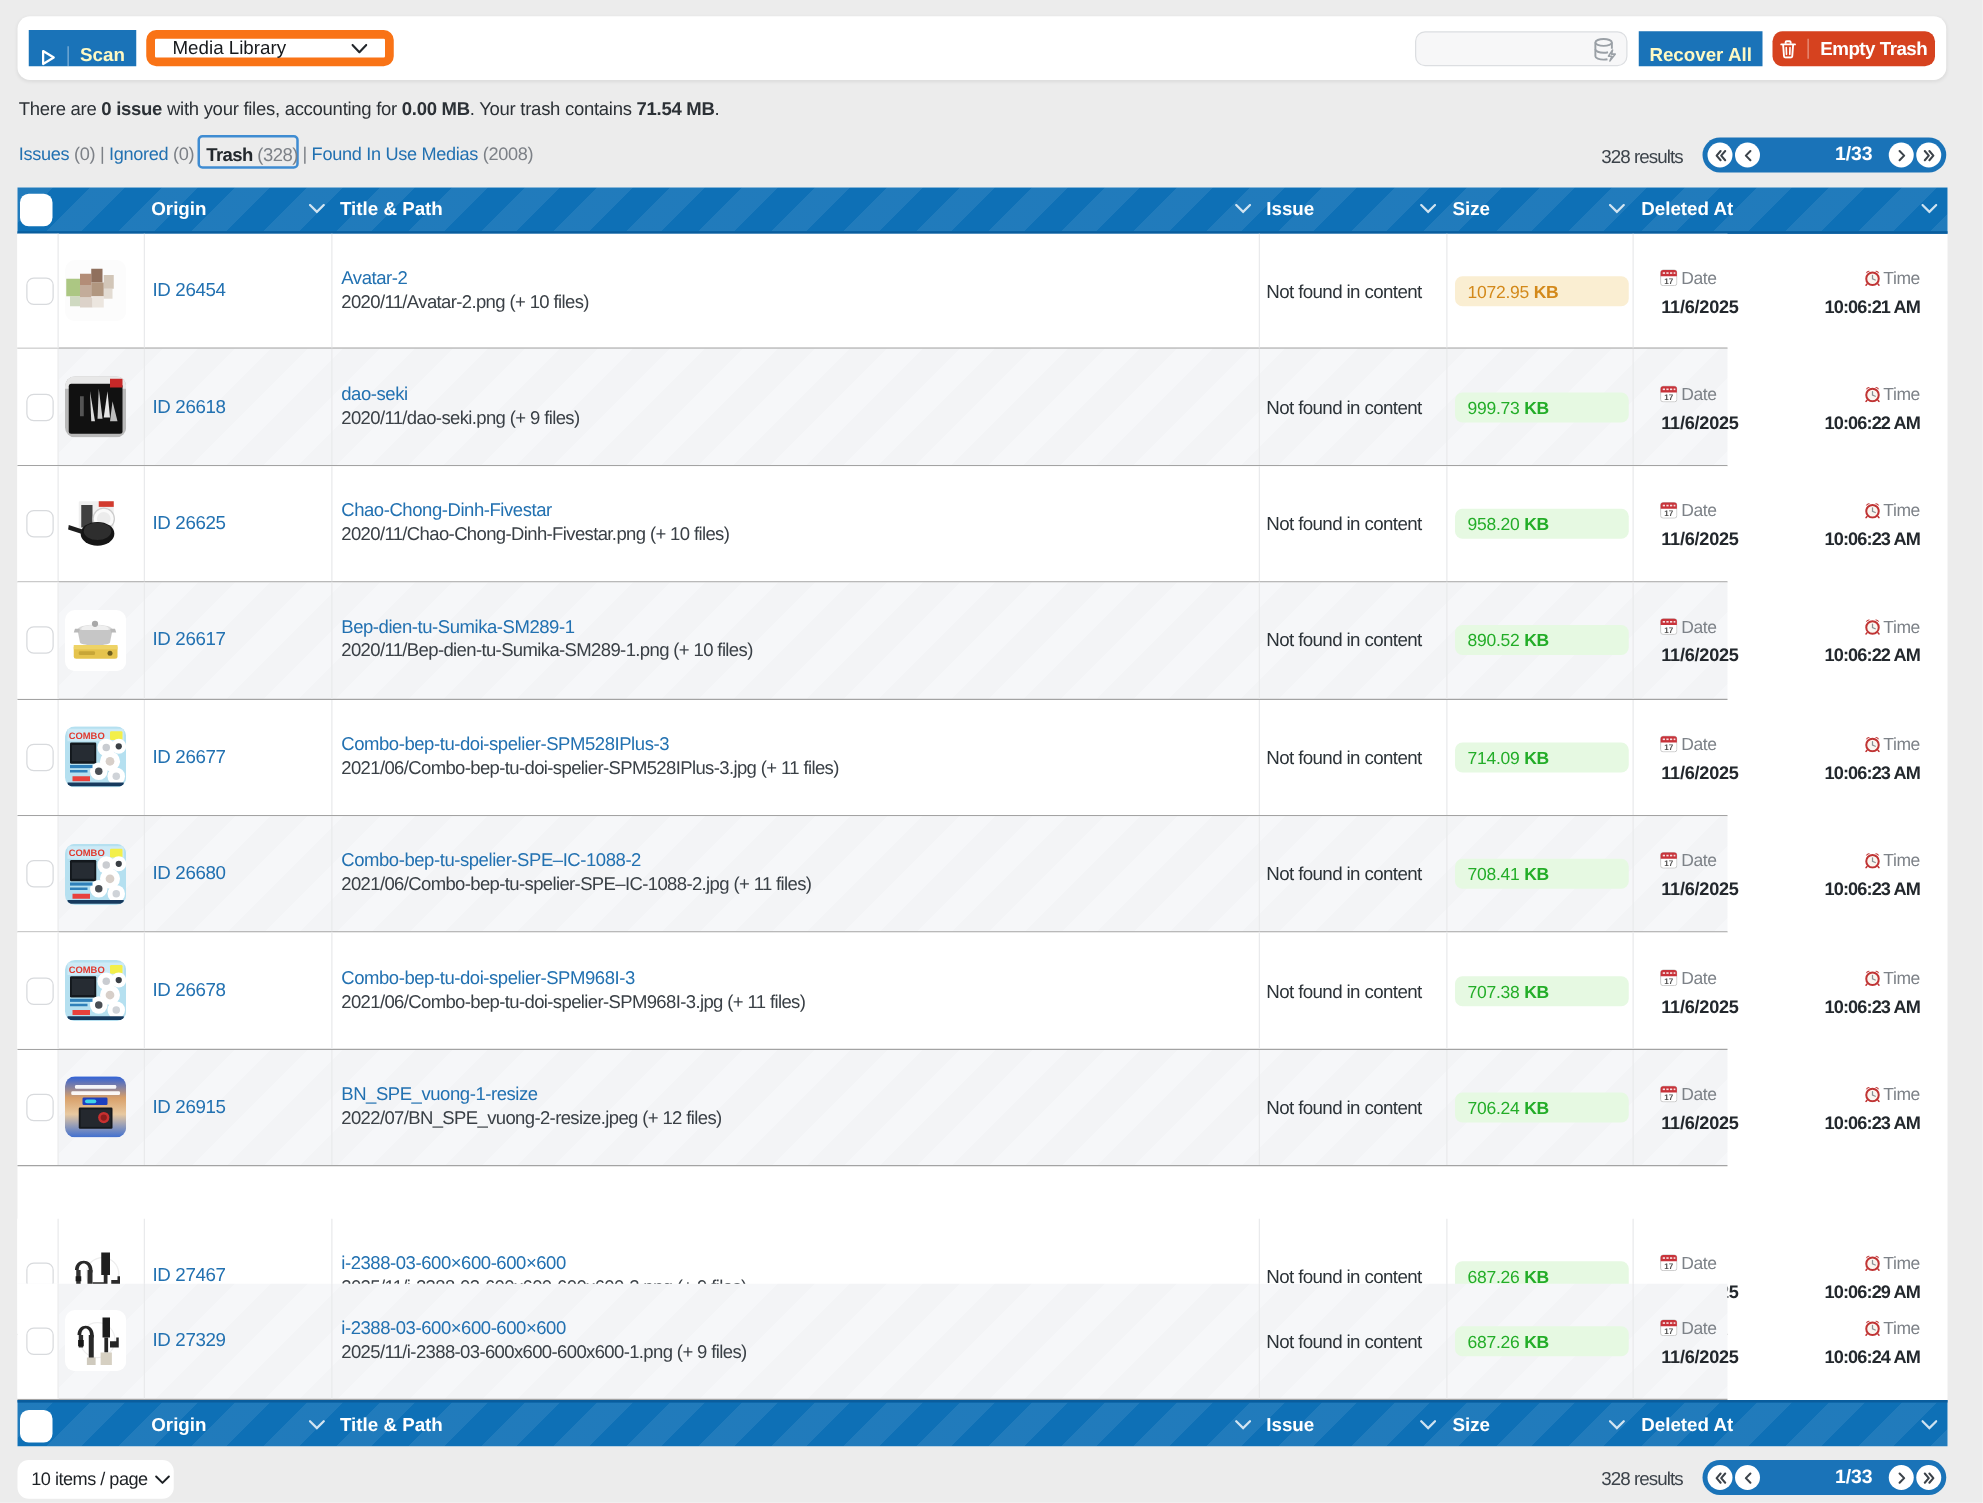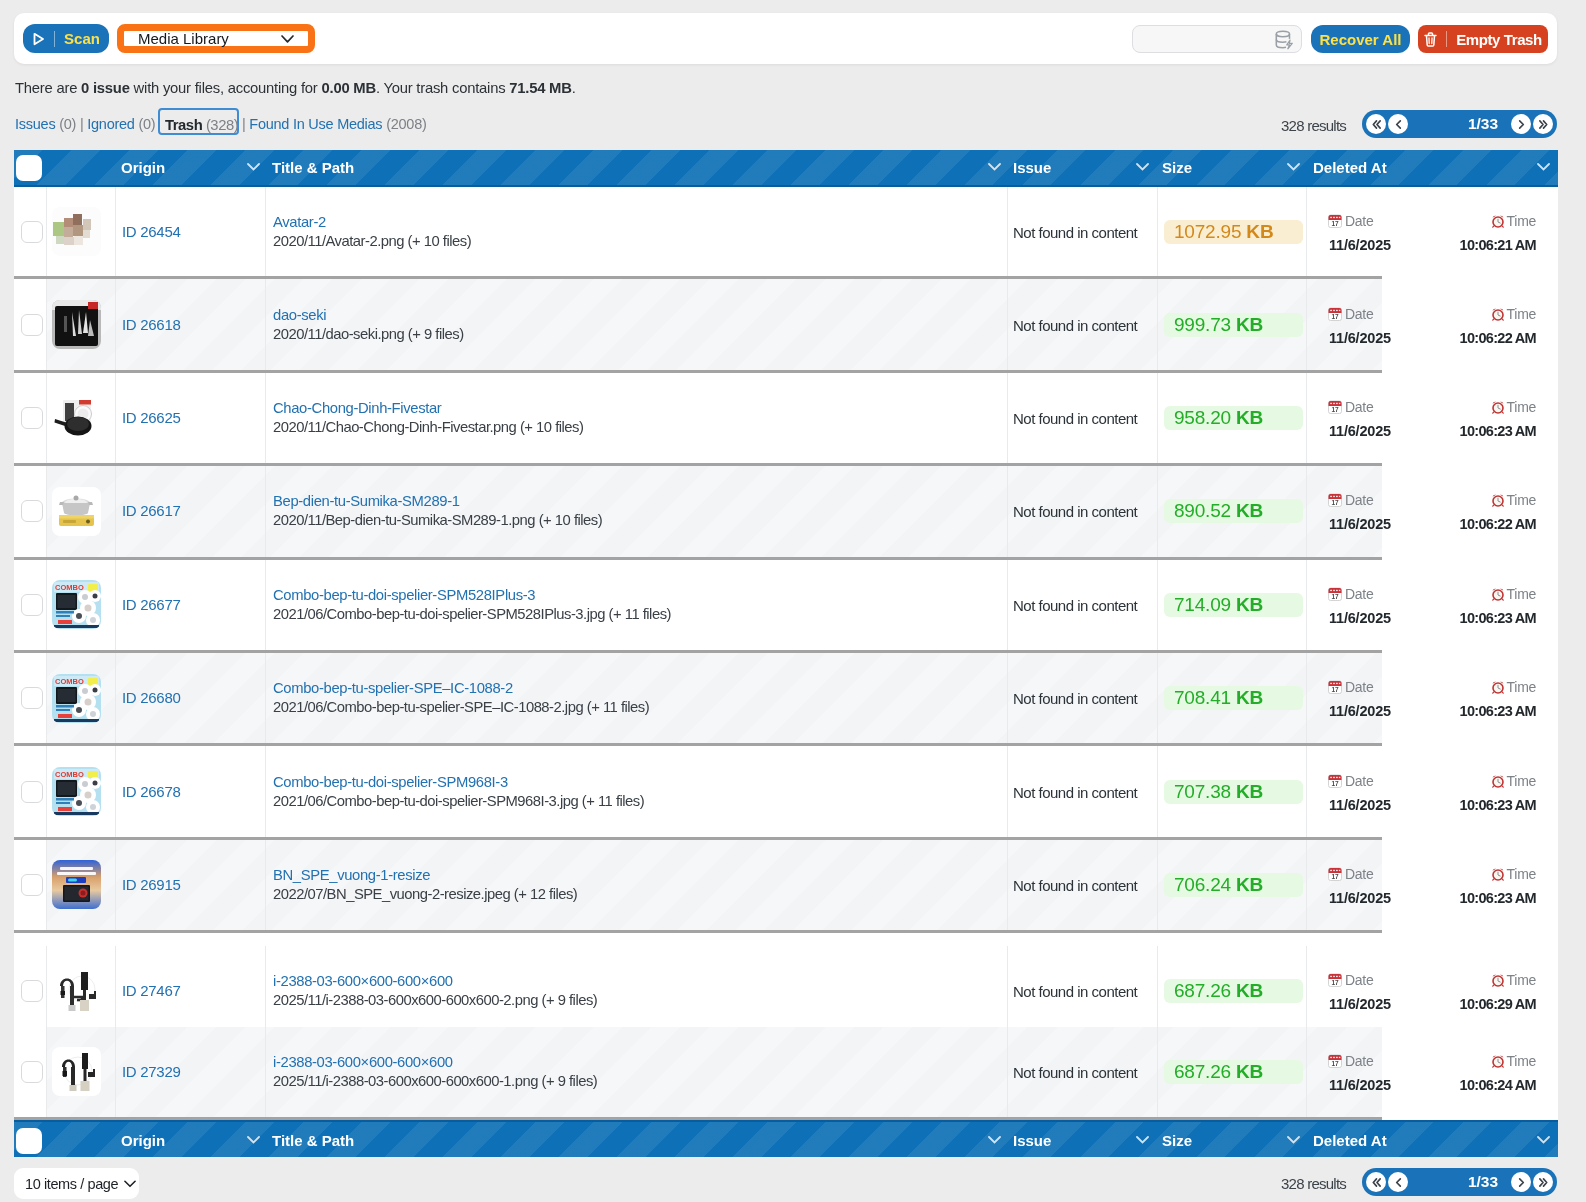--- a/index.html
+++ b/index.html
@@ -1,21 +1,21 @@
 <!DOCTYPE html>
 <html><head>
 <meta charset="utf-8">
 <style>
 * { margin:0; padding:0; box-sizing:border-box; }
 html,body { width:1586px; height:1202px; background:#ececec; font-family:"Liberation Sans", sans-serif; position:relative; overflow:hidden; }
 .abs { position:absolute; }
 
 
 #toolbar { left:14px; top:13px; width:1543px; height:51px; background:#fff; border-radius:10px; box-shadow:0 1px 3px rgba(0,0,0,0.07); }
-.btn-blue { background:#1a73b8; color:#fde047; border-radius:12px; display:flex; align-items:center; justify-content:center; font-weight:bold; font-size:15px; }
+.btn-blue { background:#1a73b8; color:#fef9c3; border-radius:0; display:flex; align-items:flex-end; justify-content:center; font-weight:bold; font-size:15px; }
 #btn-scan { left:9px; top:11px; width:86px; height:29px; }
 #sel-media { left:103px; top:11px; width:198px; height:29px; background:#fff; border:7px solid #f97316; border-radius:8px; display:flex; align-items:center; font-size:15px; color:#16191c; padding-left:14px; }
 #search { left:1118px; top:12px; width:170px; height:28px; background:#f7f7f8; border:1px solid #dcdee1; border-radius:8px; }
 #btn-recover { left:1297px; top:12px; width:99px; height:28px; }
 #btn-empty { left:1404px; top:12px; width:130px; height:28px; background:#d6421f; color:#fff; border-radius:8px; display:flex; align-items:center; justify-content:center; font-weight:bold; font-size:15px; letter-spacing:-0.4px; }
 .vsep { display:inline-block; width:1px; height:16px; background:rgba(255,255,255,0.45); margin:0 9px; }
 
 
 #summary { left:15px; top:80px; font-size:14.8px; letter-spacing:-0.22px; color:#2c3136; }
 
@@ -35,37 +35,37 @@
 #tbl { left:14px; top:150px; width:1544px; height:1007px; background:#fff; }
 .thead { position:absolute; left:0; width:1544px; height:37px;
   background:repeating-linear-gradient(135deg, rgba(255,255,255,0.08) 0 20px, rgba(255,255,255,0) 20px 41px) #0e70b6;
   border-bottom:2px solid #0a5d9d; color:#fff; font-weight:bold; font-size:15px; }
 .thead.foot { border-bottom:none; border-top:2px solid #0a5d9d; }
 .thead .lbl { position:absolute; top:9px; }
 .thead .chev { position:absolute; top:13px; }
 .hcb { position:absolute; left:2px; top:5px; width:26px; height:26px; background:#fff; border-radius:7px; }
 .thead.foot .hcb { top:6px; }
 
-.row { position:absolute; left:0; width:1368px; background:#fff; border-bottom:3px solid #a3a3a3; }
+.row { position:absolute; left:0; width:1368px; background:#fff; border-bottom:1px solid #a3a3a3; }
 .row.striped { background:repeating-linear-gradient(135deg, #f6f7f9 0 20px, #f3f4f6 20px 41px); }
 .cell { position:absolute; top:0; height:100%; border-right:1px solid #e9eaec; }
 .c-cb { left:0; width:33px; background:#fff; }
 .c-th { left:33px; width:69px; }
 .c-or { left:102px; width:150px; }
 .c-ti { left:252px; width:742px; }
 .c-is { left:994px; width:150px; }
 .c-sz { left:1144px; width:149px; }
 .c-dl { left:1293px; width:251px; border-right:none; }
 .rcb { position:absolute; left:7px; top:50%; margin-top:-11px; width:22px; height:22px; background:#fff; border:1.5px solid #d8dadd; border-radius:6px; }
 .thumb { position:absolute; left:5px; top:50%; margin-top:-24.5px; width:49px; height:49px; border-radius:8px; overflow:hidden; }
 .idlink { position:absolute; left:6px; top:50%; margin-top:-9px; font-size:15px; letter-spacing:-0.3px; color:#2271b1; }
 .title { position:absolute; left:7px; top:50%; margin-top:-18px; font-size:14.8px; letter-spacing:-0.35px; color:#2271b1; }
 .path { position:absolute; left:7px; top:50%; margin-top:1px; font-size:14.8px; letter-spacing:-0.5px; color:#3a4046; }
 .issue { position:absolute; left:5px; top:50%; margin-top:-8px; font-size:15px; letter-spacing:-0.5px; color:#2c3338; }
-.badge { position:absolute; left:6px; top:50%; margin-top:-12px; width:139px; height:24px; border-radius:6px; font-size:19px; letter-spacing:-0.2px; line-height:24px; padding-left:10px; }
+.badge { position:absolute; left:6px; top:50%; margin-top:-12px; width:139px; height:24px; border-radius:6px; font-size:14px; letter-spacing:-0.2px; line-height:24px; padding-left:10px; }
 .badge.warn { background:#faeed2; color:#d3891a; }
 .badge.ok { background:#e6f9e2; color:#23ad28; }
 .dl-lbl { position:absolute; top:50%; margin-top:-19px; font-size:14px; letter-spacing:-0.3px; color:#7d8288; }
 .dl-val { position:absolute; top:50%; margin-top:5px; font-size:14.5px; font-weight:bold; color:#23282d; letter-spacing:-0.2px; }
 .dl-date-lbl { left:38px; }
 .dl-date-val { left:22px; }
 .dl-time-lbl { right:22px; }
 .dl-time-val { right:22px; letter-spacing:-0.7px; }
 .ic { position:absolute; width:14px; height:14px; top:50%; margin-top:-18px; }
 .ic-date { left:21px; }
@@ -617,21 +617,21 @@
           <circle cx="7" cy="8" r="5" fill="#faf6f0" stroke="#c03434" stroke-width="1.6"></circle>
           <path d="M1.6 3.8 A2.8 2.8 0 0 1 5 1.8 Z" fill="#c03434"></path>
           <path d="M12.4 3.8 A2.8 2.8 0 0 0 9 1.8 Z" fill="#c03434"></path>
           <path d="M7 5.2 V8 L9.2 9" stroke="#8a8f94" stroke-width="1" fill="none" stroke-linecap="round"></path>
           <path d="M2.6 12.2 L1.8 13.2 M11.4 12.2 L12.2 13.2" stroke="#c03434" stroke-width="1.2" stroke-linecap="round"></path>
         </svg>
         <span class="dl-lbl dl-time-lbl">Time</span>
         <span class="dl-val dl-time-val">10:06:23 AM</span>
       </div>
   </div>
-  <div class="row" style="top:796px; height:93.39999999999998px;">
+  <div class="row" style="top:825px; height:93.39999999999998px;">
     <div class="cell c-cb">
         <div class="rcb"></div>
       </div>
     <div class="cell c-th">
         <div class="thumb"><svg width="49" height="49" viewBox="0 0 49 49">
             <rect width="49" height="49" fill="#fff"></rect>
             <circle cx="30" cy="22" r="13" fill="none" stroke="#eee"></circle>
             <path d="M8 19 C8 9 22 9 22 19 L22 21 L19 21 L19 19 C19 12 11 12 11 19 Z" fill="#2a2a2a"></path>
             <rect x="9" y="19" width="3.5" height="12" fill="#333"></rect>
             <rect x="8.5" y="24" width="4.5" height="4" fill="#1a1a1a"></rect>

